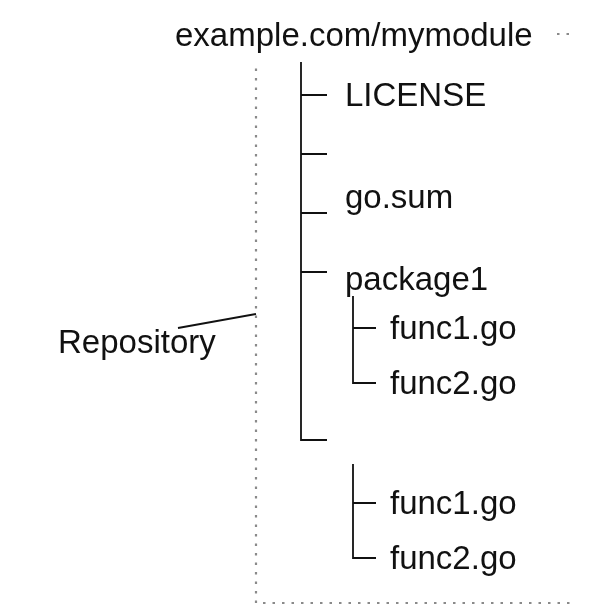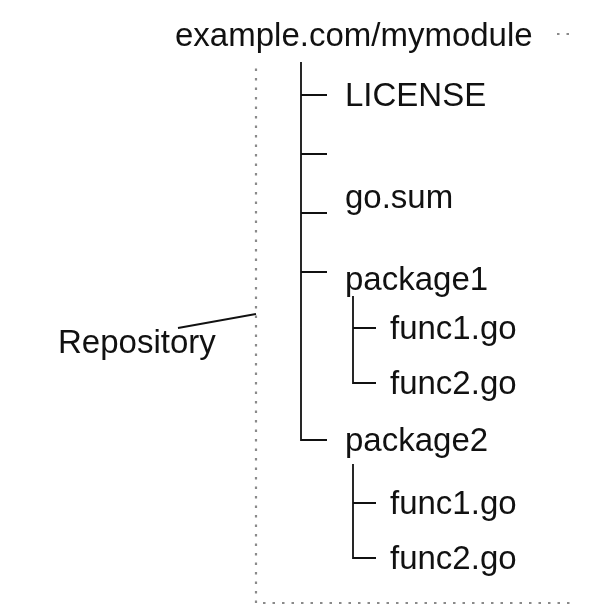--- a/index.html
+++ b/index.html
@@ -104,19 +104,18 @@
 
 
   <div class="txt mono-label pos-gosum">go.sum</div>
 
   <div class="txt mono-label pos-package1">package1</div>
 
   <div class="txt mono-label pos-p1-func1">func1.go</div>
 
   <div class="txt mono-label pos-p1-func2">func2.go</div>
 
-  <div class="txt mono-label pos-package2">package2</div>
 
   <div class="txt mono-label pos-p2-func1">func1.go</div>
 
   <div class="txt mono-label pos-p2-func2">func2.go</div>
 
 </div>
 
 </body></html>

